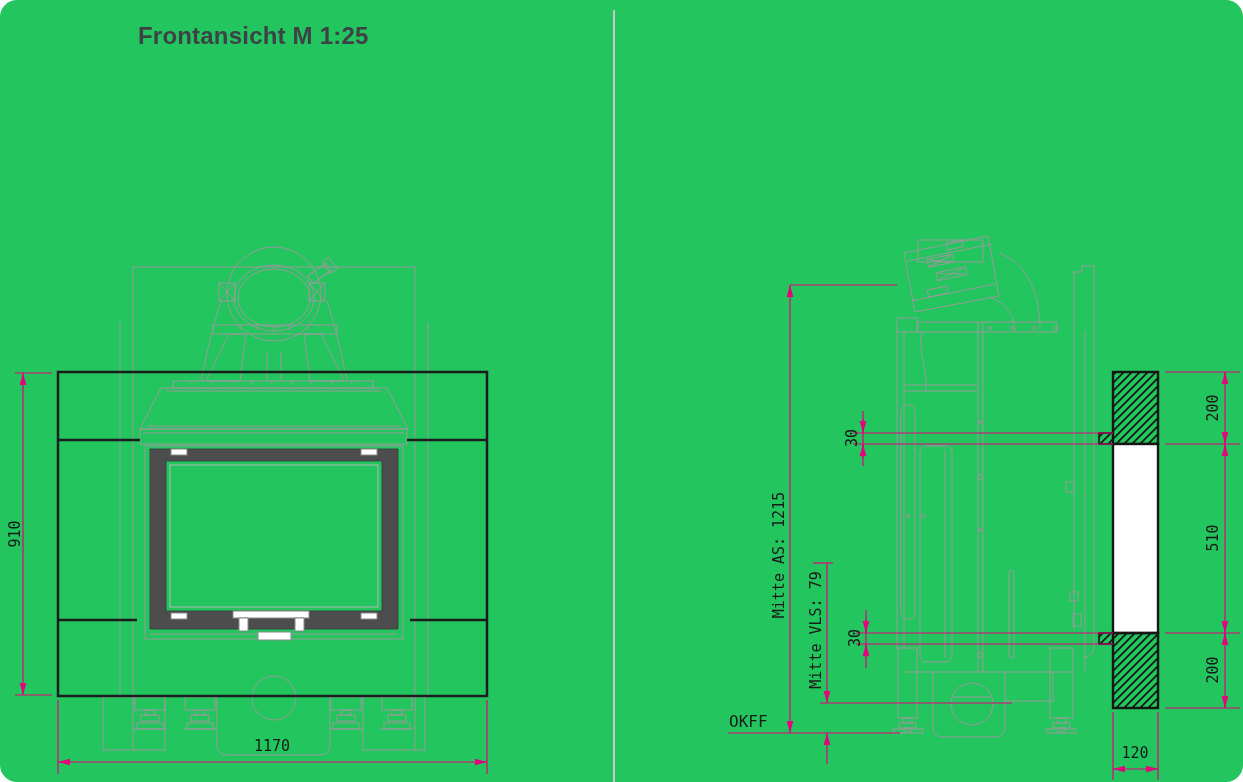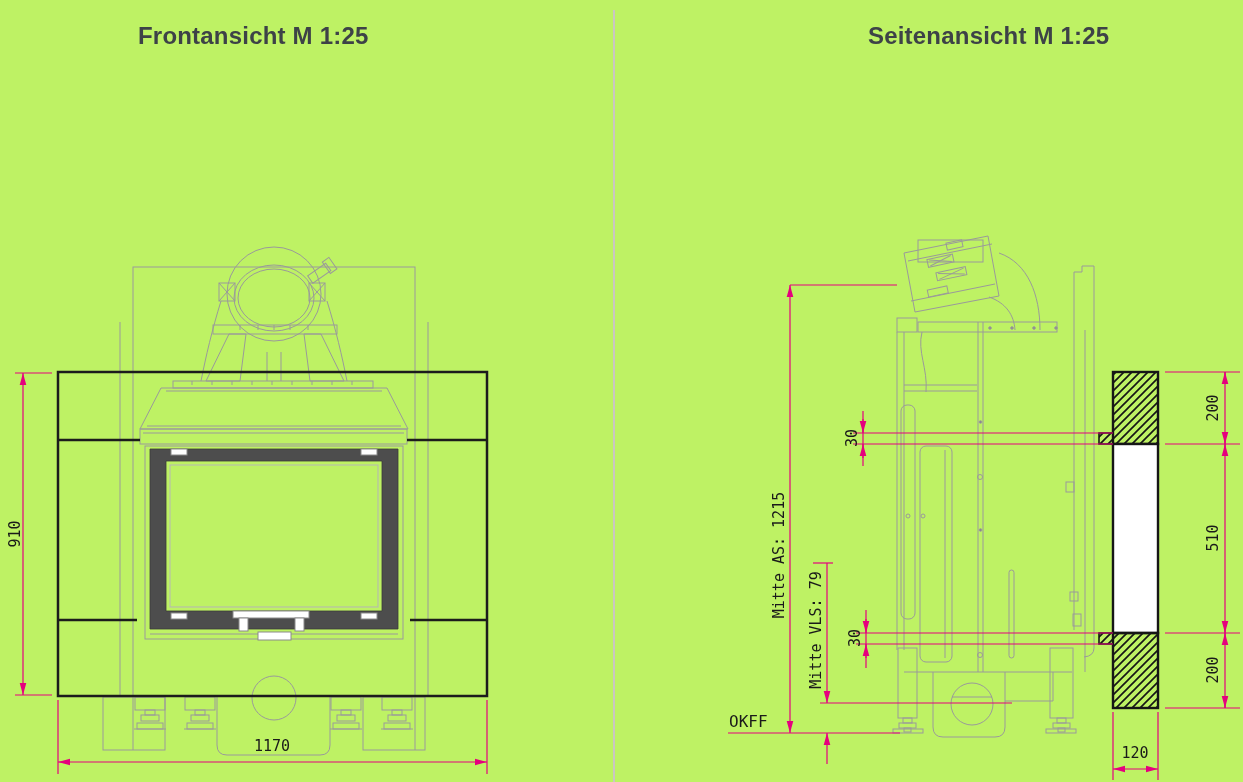--- a/index.html
+++ b/index.html
@@ -1,36 +1,35 @@
 <!DOCTYPE html>
 <html><head>
 <meta charset="utf-8">
 <style>
   html,body{margin:0;padding:0;background:#fff;}
-  #stage{position:relative;width:1243px;height:782px;background:#bef264;overflow:hidden;
-         font-family:"Liberation Sans",sans-serif;}
+  #stage{position:relative;width:1243px;height:782px;background:#22c55e;overflow:hidden;
+         font-family:"Liberation Sans",sans-serif;border-radius:17px;}
   .view-title{position:absolute;top:22px;font-size:24px;font-weight:bold;color:#3d4247;
               letter-spacing:.2px;white-space:nowrap;}
   #front-title{left:138px;}
   #side-title{left:868px;}
   .divider{position:absolute;left:613px;top:10px;width:2px;height:772px;background:#cac6c2;}
   svg{position:absolute;top:0;left:0;}
   svg text{font-family:"DejaVu Sans Mono","Liberation Mono",monospace;fill:#1a1a1a;font-size:15px;}
   .thin{stroke:#9a9a9a;stroke-width:1;fill:none;}
   .thick{stroke:#1c1c1c;stroke-width:2.5;fill:none;}
   .dim{stroke:#e5007e;stroke-width:1.2;fill:none;}
   .whitefill{fill:#ffffff;stroke:#8a8a8a;stroke-width:1;}
 </style>
 </head>
 <body>
 
 <div id="stage">
 
   <div class="view-title" id="front-title">Frontansicht M 1:25</div>
-  <div class="view-title" id="side-title">Seitenansicht M 1:25</div>
   <div class="divider"></div>
 
   <svg width="614" height="782" viewBox="0 0 614 782">
     <defs>
       <marker id="arF" viewBox="0 0 12 8" refX="12" refY="4" markerWidth="12" markerHeight="8" markerUnits="userSpaceOnUse" orient="auto-start-reverse">
         <path d="M12,4 L0,0.7 L0,7.3 Z" fill="#e5007e"></path>
       </marker>
     </defs>
 
     <g class="thin">

